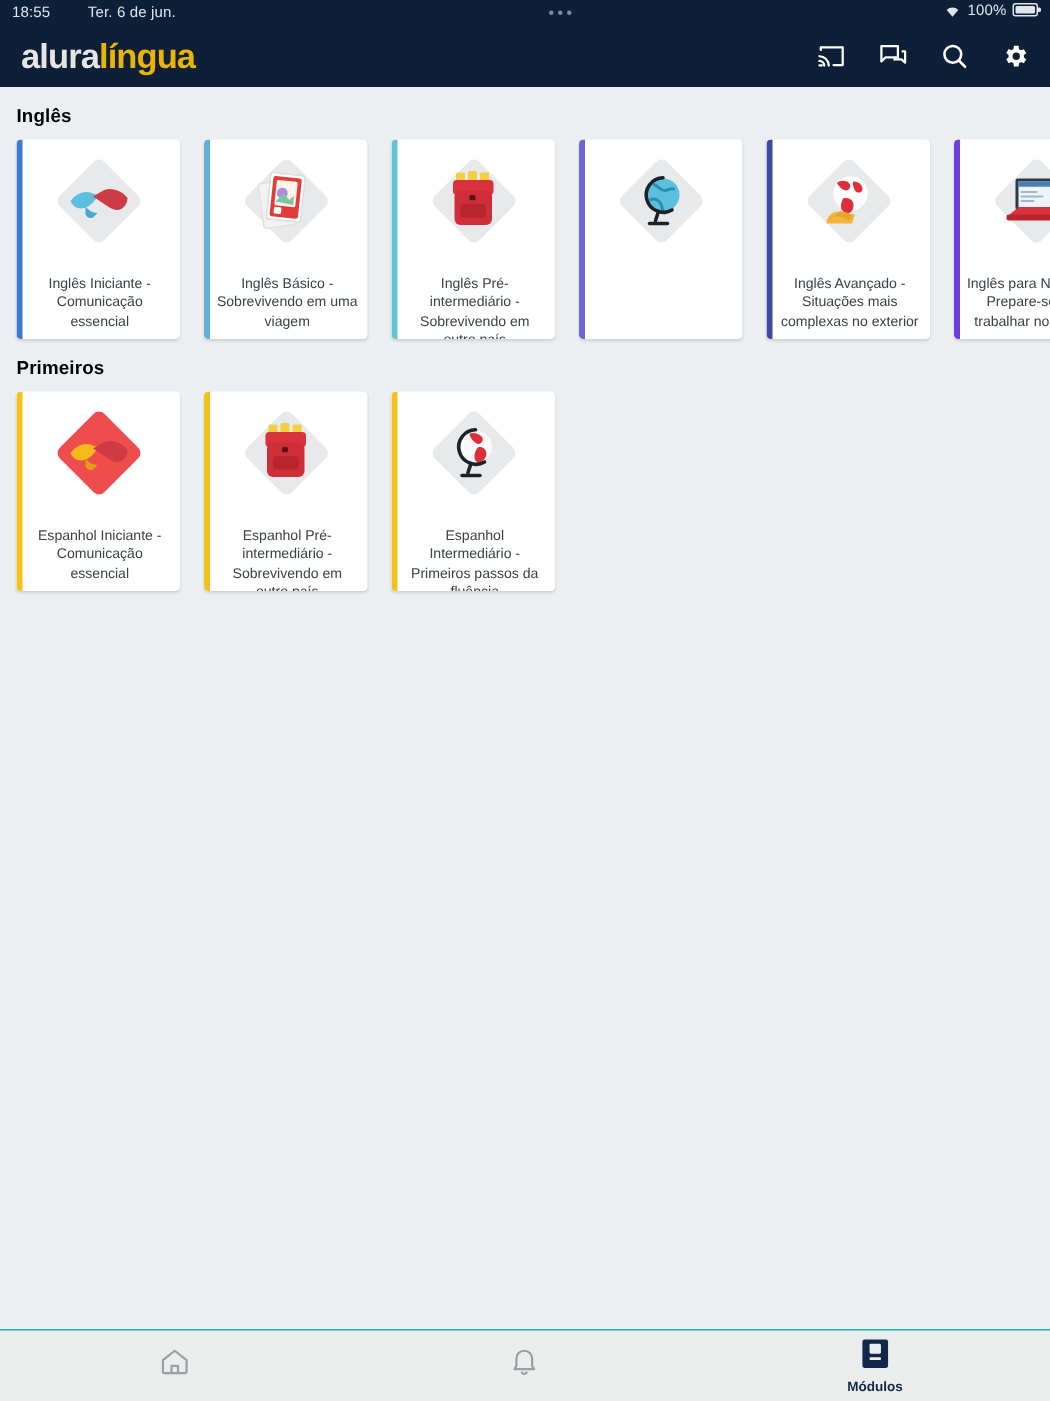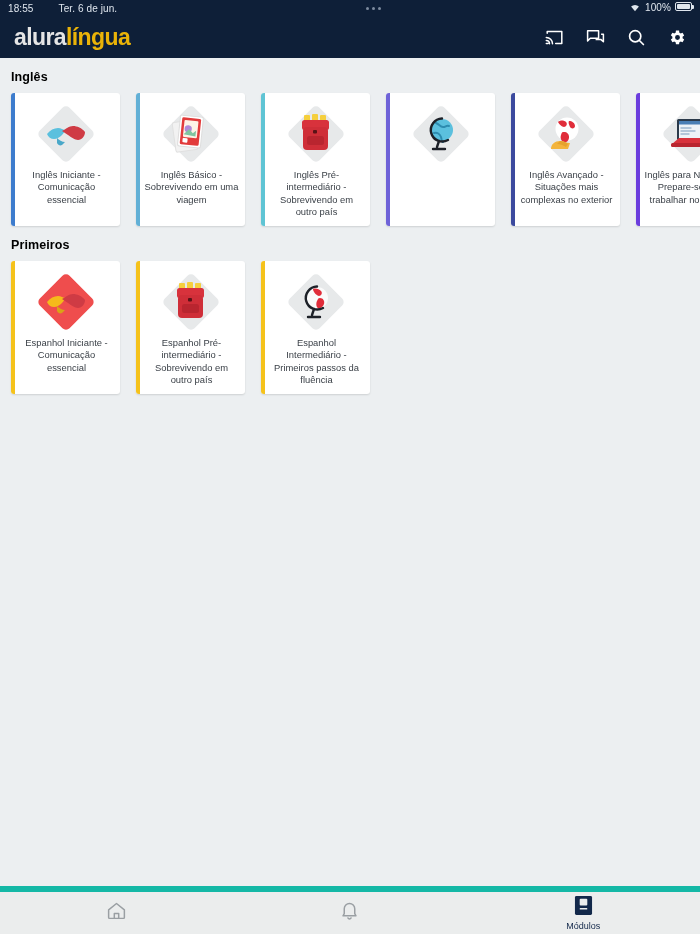--- a/index.html
+++ b/index.html
@@ -53,27 +53,27 @@
   .card .accent { position:absolute; left:0; top:0; bottom:0; width:4px; }
   .thumb { width:60px; height:58px; margin-top:12px; position:relative; flex:none; }
   .diamond {
     position:absolute; left:50%; top:50%; width:42px; height:42px;
     transform:translate(-50%,-50%) rotate(45deg);
     background:#e7e9ea; border-radius:5px;
   }
   .thumb svg { position:absolute; left:50%; top:50%; transform:translate(-50%,-50%); }
   .card-label {
     font-size:9.4px; line-height:12.4px; color:#3b4148; text-align:center;
-    padding:0 6px 0 8px; margin-top:6px;
+    padding:0 6px 0 8px; margin-top:20px;
   }
 
   
   .bottomnav {
-    height:48px; background:#ebeded; border-top:6px solid #14b8a6;
-    display:flex; align-items:center; flex:none;
+    height:48px; background:#ebeded; border-top:1px solid #14b8a6;
+    display:flex; align-items:center; flex:none;font-weight:bold;
   }
   .nav-item { flex:1; display:flex; flex-direction:column; align-items:center; justify-content:center; gap:1px; cursor:pointer; height:100%; }
   .nav-label { font-size:9px; color:#12284a; line-height:10px; }
 </style>
 </head>
 <body>
 
 <div class="screen">
 
   <div class="statusbar">

